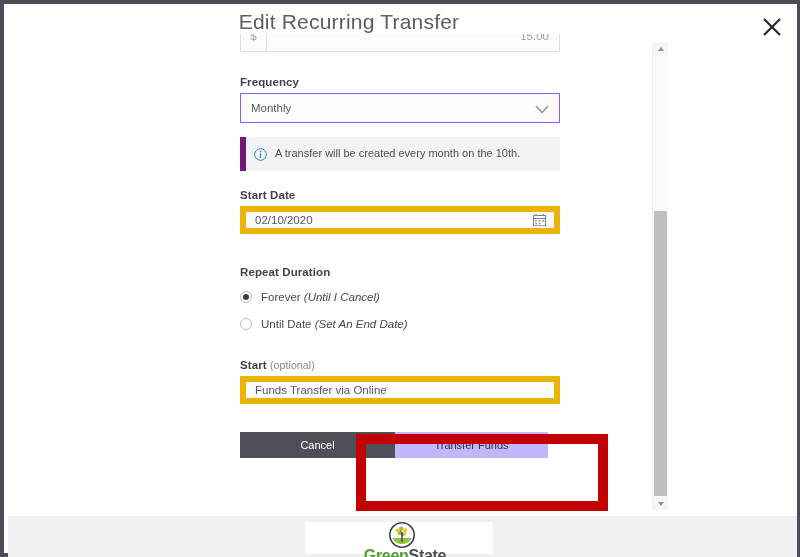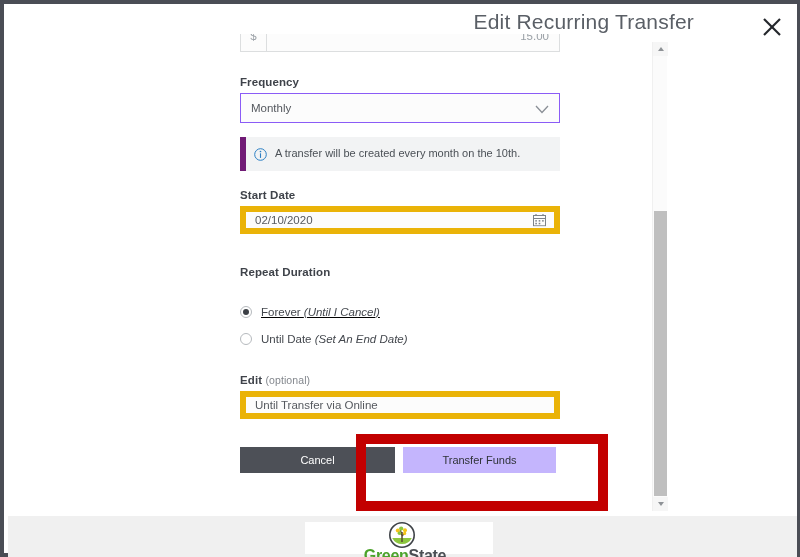--- a/index.html
+++ b/index.html
@@ -23,21 +23,21 @@
     border-top: 4px solid #4a4d55;
     border-right: 3px solid #4a4d55;
     border-bottom: 4px solid #4a4d55;
   }
 
   
   .modal-title {
     position: absolute;
     left: 0; top: 6px;
     width: 690px;
-    text-align: right;
+    text-align: center;
     font-size: 21px;
     color: #5a5f66;
     font-weight: 400;
     letter-spacing: 0.2px;
   }
 
   .close-btn {
     position: absolute;
     right: 10px;
     top: 8px;
@@ -197,21 +197,20 @@
     color: #44484e;
   }
   .radio-label i {
     font-style: italic;
     color: #44484e;
   }
 
   
   .btn-row {
     display: flex;
-    gap: 8px;
   }
   .btn {
     height: 26px;
     display: flex;
     align-items: center;
     justify-content: center;
     font-size: 11px;
     cursor: pointer;
     border: none;
     font-family: "Liberation Sans", sans-serif;
@@ -393,41 +392,41 @@
       </span>
     </div>
 
     <div style="height:18px"></div>
 
 
     <div style="height:14px"></div>
 
     <div class="field-label">Repeat Duration</div>
 
-    <div class="radio-row" style="margin-top:21px;text-decoration:underline;">
+    <div class="radio-row" style="margin-top:6px;">
       <span class="radio-mark checked"></span>
       <span class="radio-label">
         <span>Forever </span><i>(Until I Cancel)</i>
       </span>
     </div>
 
     <div class="radio-row" style="margin-top:1px;">
       <span class="radio-mark"></span>
       <span class="radio-label">
         <span>Until Date </span><i>(Set An End Date)</i>
       </span>
     </div>
 
     <div style="height:22px"></div>
 
     <div class="field-label">
-      <span>Edit </span><span class="opt">(optional)</span>
+      <span>Start </span><span class="opt">(optional)</span>
     </div>
     <div class="input-box">
-      <span>Until Transfer via Online</span>
+      <span>Funds Transfer via Online</span>
     </div>
 
     <div style="height:28px"></div>
 
     <div class="btn-row">
       <div class="btn btn-cancel">Cancel</div>
       <div class="btn btn-submit">Transfer Funds</div>
     </div>
 
   </div>

